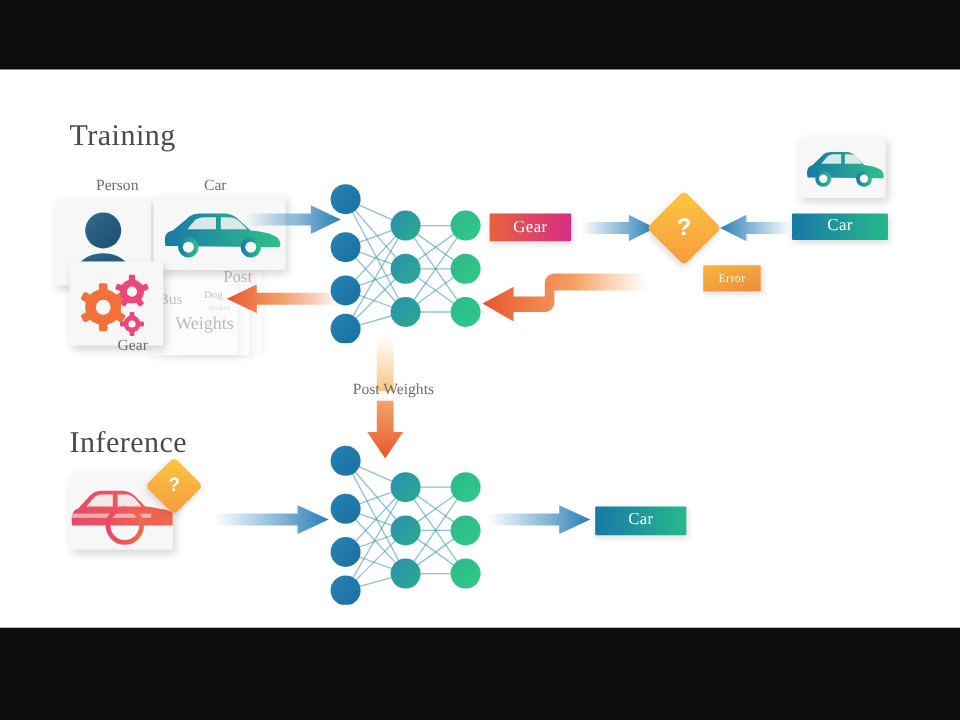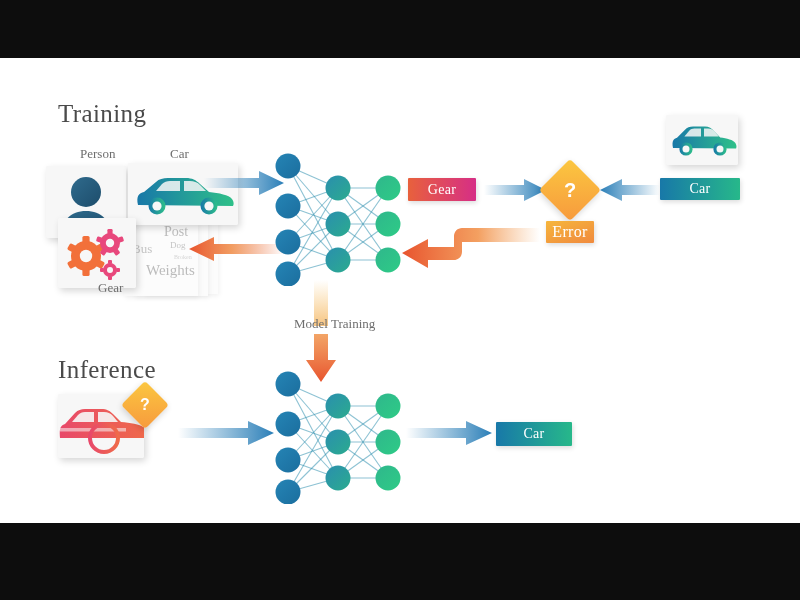--- a/index.html
+++ b/index.html
@@ -15,21 +15,21 @@
 
   .card{position:absolute;background:#f7f7f7;border-radius:2px;
         box-shadow:2px 3px 7px rgba(0,0,0,.16);overflow:hidden;}
   .card svg{display:block;width:100%;height:100%;}
 
   .labelbox{position:absolute;display:flex;align-items:center;justify-content:center;
             color:#fff;font-family:"Liberation Serif",serif;font-size:14px;border-radius:1px;
             box-shadow:1px 2px 5px rgba(0,0,0,.14);letter-spacing:.3px;}
   .lb-car{background:linear-gradient(90deg,#1878a8 0%,#27b88a 100%);}
   .lb-gear{background:linear-gradient(90deg,#e8613c 0%,#d62e86 100%);}
-  .lb-error{background:linear-gradient(160deg,#f6b63c 0%,#f08a3e 100%);font-size:16px;}
+  .lb-error{background:linear-gradient(160deg,#f6b63c 0%,#f08a3e 100%);font-size:10px;margin-left:40px;}
 
   .netwrap{position:absolute;}
   .netwrap svg{display:block;}
 
   .arrowwrap{position:absolute;}
   .arrowwrap svg{display:block;overflow:visible;}
 
   .diamond{position:absolute;display:flex;align-items:center;justify-content:center;}
   .diamond .dshape{position:absolute;inset:0;transform:rotate(45deg);border-radius:4px;
       background:linear-gradient(135deg,#fbc740 0%,#f79a3d 100%);
@@ -49,21 +49,21 @@
   <div class="band bottom"></div>
 
   <div class="canvas">
 
     <div class="sect-title" style="left:58px;top:42px;">Training</div>
 
     <div class="faded" style="left:122px;top:148px;width:110px;height:90px;">
       <div class="fcard" style="left:22px;top:4px;width:74px;height:84px;"></div>
       <div class="fcard" style="left:12px;top:10px;width:74px;height:80px;"></div>
       <div class="fcard" style="left:2px;top:16px;width:74px;height:74px;"></div>
-      <div class="ftxt" style="left:42px;top:18px;font-size:14px;color:#7d7d7d;">Post</div>
+      <div class="ftxt" style="left:64px;top:18px;font-size:14px;color:#7d7d7d;">Post</div>
       <div class="ftxt" style="left:10px;top:35px;font-size:13px;">Bus</div>
       <div class="ftxt" style="left:48px;top:34px;font-size:9px;">Dog</div>
       <div class="ftxt" style="left:52px;top:48px;font-size:6px;opacity:.7;">Broken</div>
       <div class="ftxt" style="left:24px;top:56px;font-size:15px;color:#7a7a7a;">Weights</div>
       <div class="ftxt" style="left:2px;top:58px;font-size:8px;opacity:.75;">Bus</div>
     </div>
 
     <div class="cap" style="left:60px;top:88px;">Person</div>
     <div class="card" style="left:46px;top:108px;width:80px;height:72px;">
       <svg viewBox="0 0 80 72">
@@ -314,21 +314,21 @@
       <svg width="32" height="46" viewBox="0 0 32 46">
         <defs>
             <linearGradient id="aV1" x1="0" y1="0" x2="0" y2="1">
           <stop offset="0" stop-color="#f7c36a" stop-opacity="0"></stop>
           <stop offset="1" stop-color="#f5b96a" stop-opacity=".85"></stop>
             </linearGradient>
           </defs>
         <rect x="9" y="0" width="14" height="46" fill="url(#aV1)"></rect>
       </svg>
     </div>
-    <div class="cap" style="left:274px;top:258px;font-size:13px;color:#6e6e6e;">Model Training</div>
+    <div class="cap" style="left:274px;top:258px;font-size:13px;color:#6e6e6e;">Post Weights</div>
     <div class="arrowwrap" style="left:301px;top:276px;width:40px;height:48px;">
       <svg width="40" height="48" viewBox="0 0 40 48">
         <defs>
             <linearGradient id="aV2" x1="0" y1="0" x2="0" y2="1">
           <stop offset="0" stop-color="#f19a55" stop-opacity=".9"></stop>
           <stop offset="1" stop-color="#e8542e" stop-opacity="1"></stop>
             </linearGradient>
           </defs>
         <path d="M13 0h14v26h8L20 48 5 26h8z" fill="url(#aV2)"></path>
       </svg>

